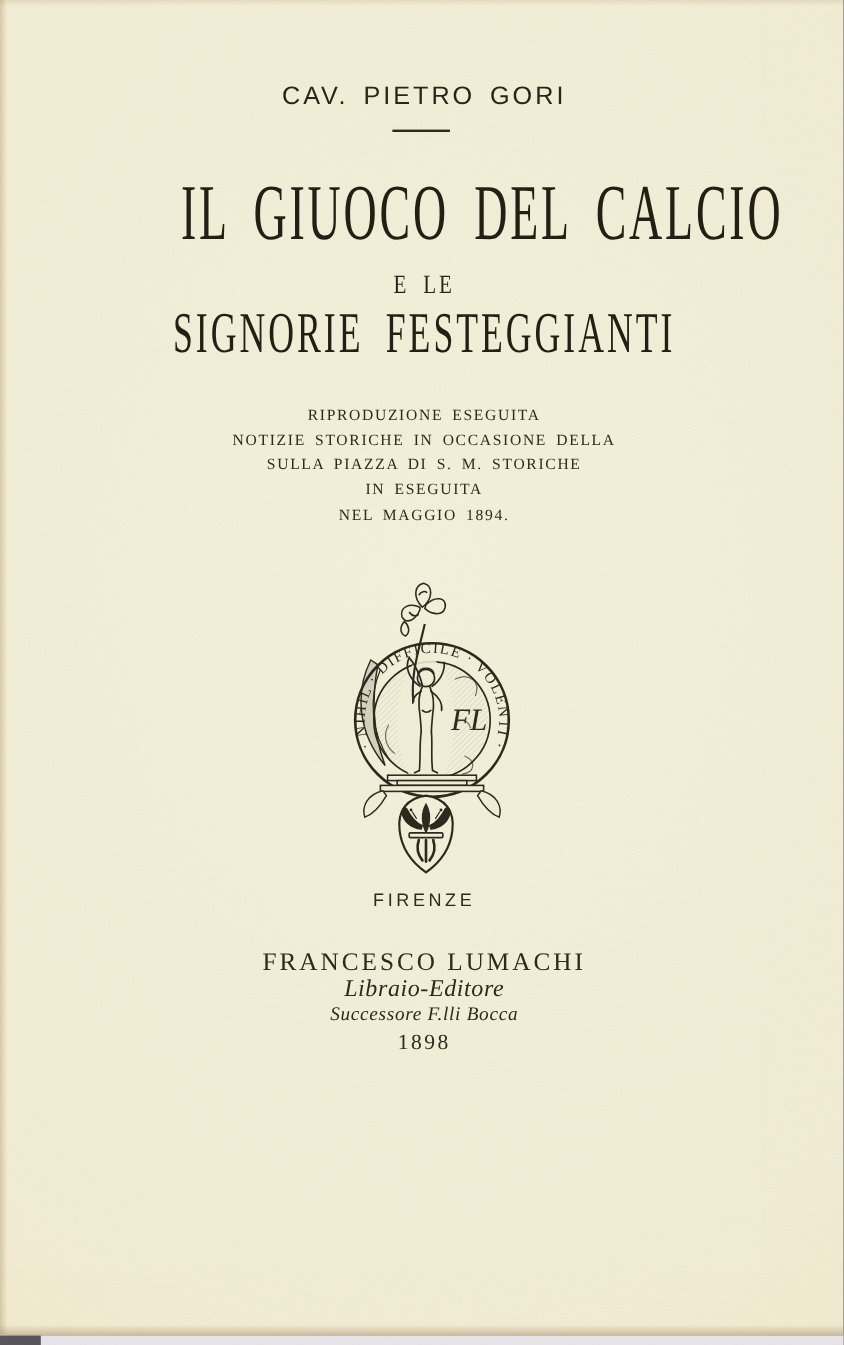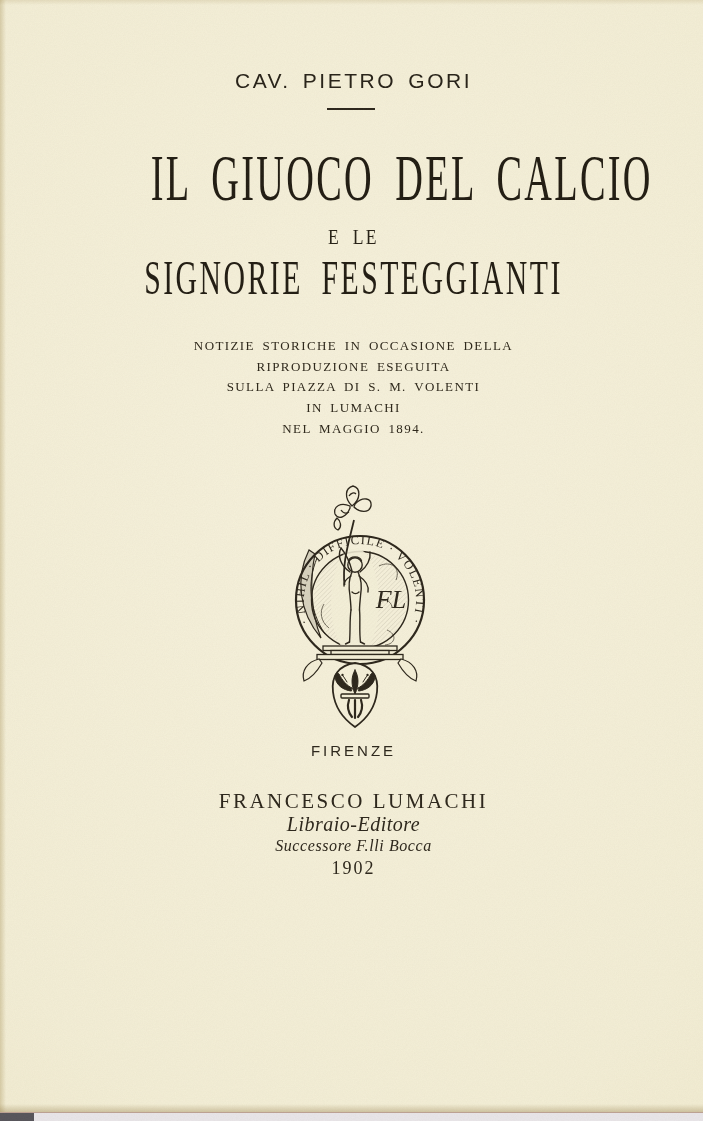--- a/index.html
+++ b/index.html
@@ -76,24 +76,24 @@
   <div class="content">
 
     <div class="txt author">CAV. PIETRO GORI</div>
     <div class="author-rule"></div>
 
     <div class="txt title-main">IL GIUOCO DEL CALCIO</div>
     <div class="txt title-ele">E LE</div>
     <div class="txt title-secondary">SIGNORIE FESTEGGIANTI</div>
 
     <div class="txt subtitle">
+      <div>RIPRODUZIONE ESEGUITA</div>
       <div>NOTIZIE STORICHE IN OCCASIONE DELLA</div>
-      <div>RIPRODUZIONE ESEGUITA</div>
-      <div>SULLA PIAZZA DI S. M. VOLENTI</div>
-      <div>IN LUMACHI</div>
+      <div>SULLA PIAZZA DI S. M. STORICHE</div>
+      <div>IN ESEGUITA</div>
       <div>NEL MAGGIO 1894.</div>
     </div>
 
     <svg class="emblem" width="165" height="248" viewBox="0 0 165 248">
       <defs>
         <pattern id="hatch" width="3.2" height="3.2" patternUnits="userSpaceOnUse" patternTransform="rotate(45)">
           <line x1="0" y1="0" x2="0" y2="3.2" stroke="#2a241a" stroke-width="0.55"></line>
         </pattern>
       </defs>
 
@@ -171,21 +171,21 @@
         <circle cx="63.5" cy="191" r="1.2" stroke="none"></circle>
         <circle cx="88.5" cy="191" r="1.2" stroke="none"></circle>
       </g>
     </svg>
 
     <div class="txt imprint">
       <div class="imp-city">FIRENZE</div>
       <div class="imp-publisher">FRANCESCO LUMACHI</div>
       <div class="imp-role">Libraio-Editore</div>
       <div class="imp-successor">Successore F.lli Bocca</div>
-      <div class="imp-year">1902</div>
+      <div class="imp-year">1898</div>
     </div>
   </div>
 
   <div class="left-edge"></div>
   <div class="top-edge"></div>
   <div class="bottom-shadow"></div>
   <div class="bottom-strip">
     <div class="dark-block"></div>
   </div>
 

